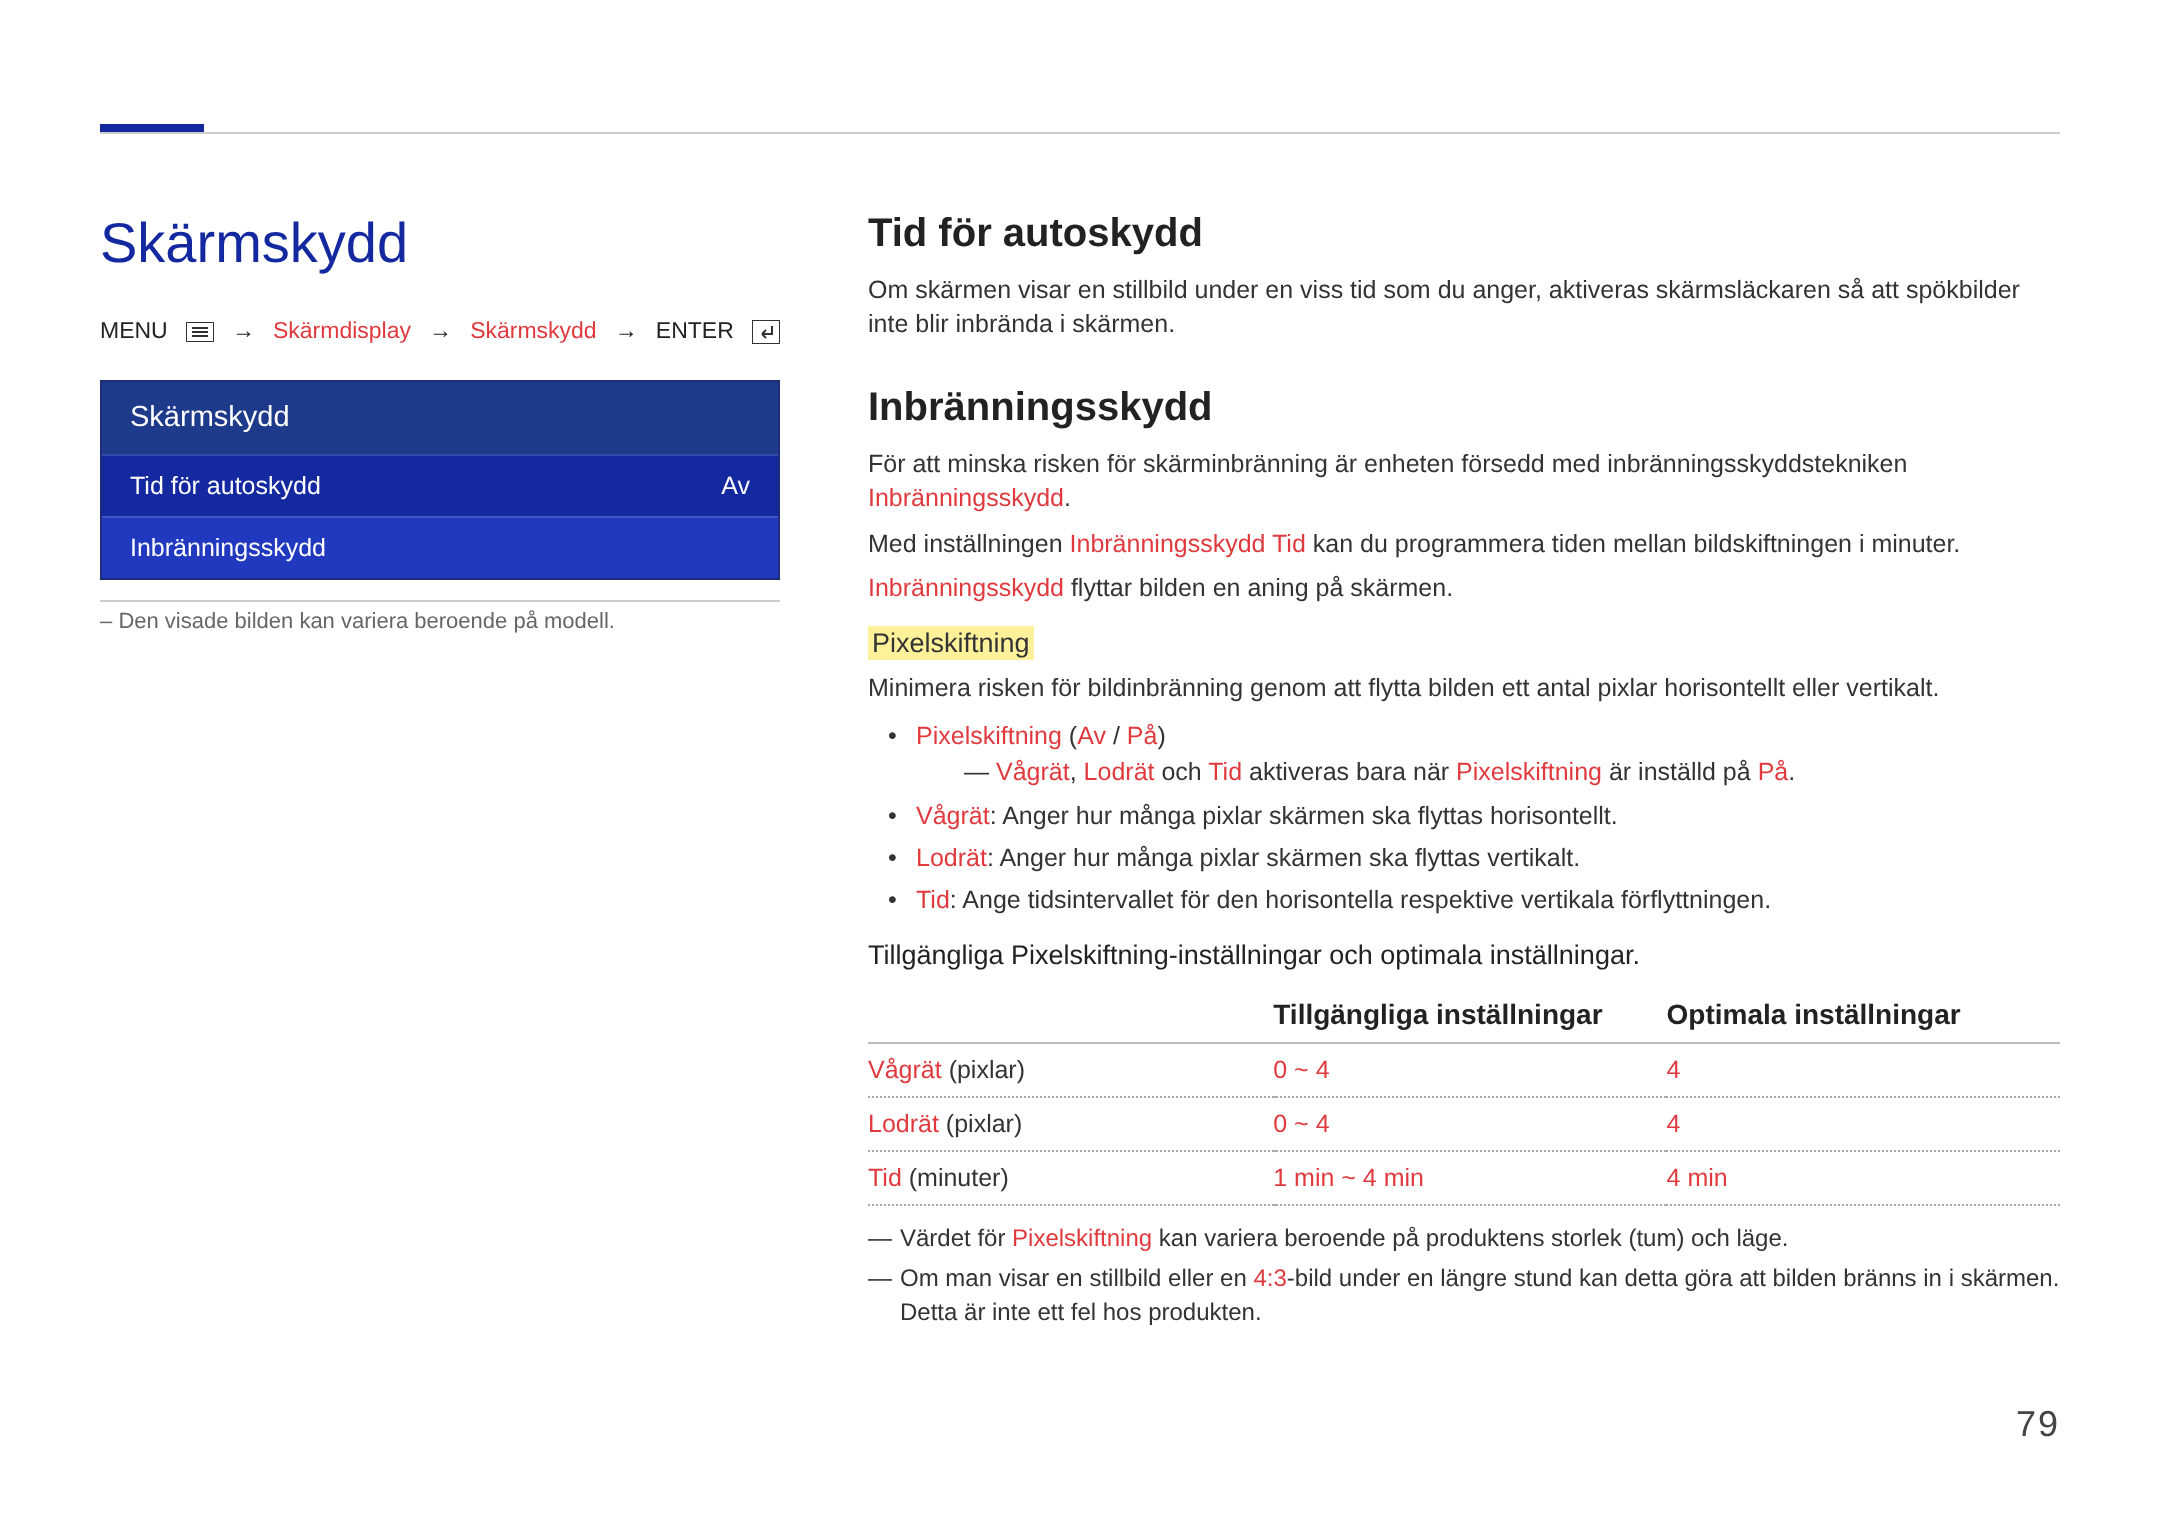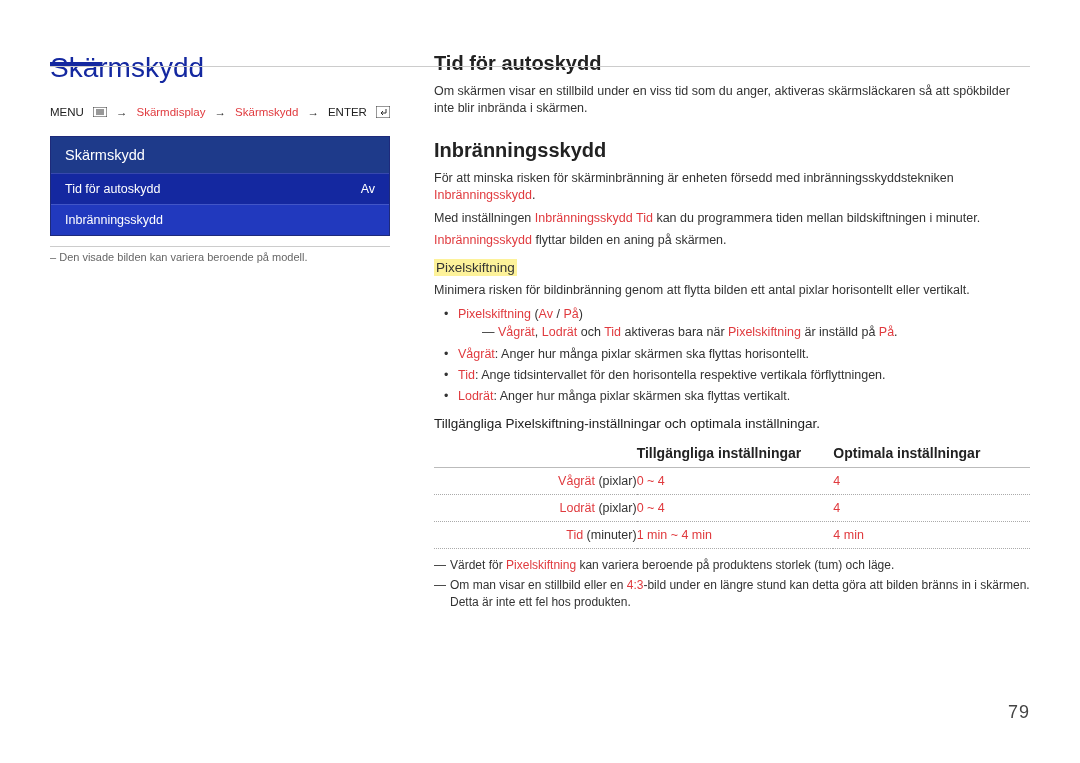--- a/index.html
+++ b/index.html
@@ -32,21 +32,21 @@
     position: absolute;
     bottom: 40px;
     right: 50px;
     font-size: 18px;
     color: #444;
     letter-spacing: 1px;
   }
   .columns {
     display: flex;
     gap: 44px;
-    padding-top: 52px;
+    padding-top: 106px;
   }
   .left-col { width: 340px; flex-shrink: 0; }
   .right-col { flex: 1; }
   .doc-title {
     font-size: 28px;
     color: #1428a0;
     font-weight: 400;
     margin-bottom: 22px;
   }
   .breadcrumb {
@@ -132,21 +132,21 @@
     font-size: 14px;
     font-weight: 700;
     color: #222;
     padding: 6px 0;
     border-bottom: 1px solid #bbb;
   }
   table.settings td {
     padding: 6px 0;
     border-bottom: 1px dotted #aaa;
   }
-  table.settings th:first-child, table.settings td:first-child { width: 34%; text-align: right; }
+  table.settings th:first-child, table.settings td:first-child { width: 34%; }
   table.settings th:nth-child(2), table.settings td:nth-child(2) { width: 33%; }
   .foot-dash { margin-top: 8px; }
   .foot-dash .dash-line { font-size: 12px; line-height: 1.4; position: relative; padding-left: 16px; margin-bottom: 4px; color: #333; }
   .foot-dash .dash-line::before { content: "―"; position: absolute; left: 0; color: #333; }
 </style>
 </head>
 <body>
 
 <div class="top-bar"></div>
 <div class="top-rule"></div>
@@ -216,22 +216,22 @@
         <ul class="bullets">
           <li>
             <span class="red">Pixelskiftning</span><span> (</span><span class="red">Av</span><span> / </span><span class="red">På</span><span>)</span>
             <div class="sub-dash">
               <div class="dash-line">
                 <span class="red">Vågrät</span><span>, </span><span class="red">Lodrät</span><span> och </span><span class="red">Tid</span><span> aktiveras bara när </span><span class="red">Pixelskiftning</span><span> är inställd på </span><span class="red">På</span><span>.</span>
               </div>
             </div>
           </li>
           <li><span class="red">Vågrät</span><span>: Anger hur många pixlar skärmen ska flyttas horisontellt.</span></li>
+          <li><span class="red">Lodrät</span><span>: Anger hur många pixlar skärmen ska flyttas vertikalt.</span></li>
           <li><span class="red">Tid</span><span>: Ange tidsintervallet för den horisontella respektive vertikala förflyttningen.</span></li>
-          <li><span class="red">Lodrät</span><span>: Anger hur många pixlar skärmen ska flyttas vertikalt.</span></li>
         </ul>
 
         <p class="table-intro">Tillgängliga Pixelskiftning-inställningar och optimala inställningar.</p>
         <table class="settings">
           <thead>
             <tr>
               <th></th>
               <th>Tillgängliga inställningar</th>
               <th>Optimala inställningar</th>
             </tr>

